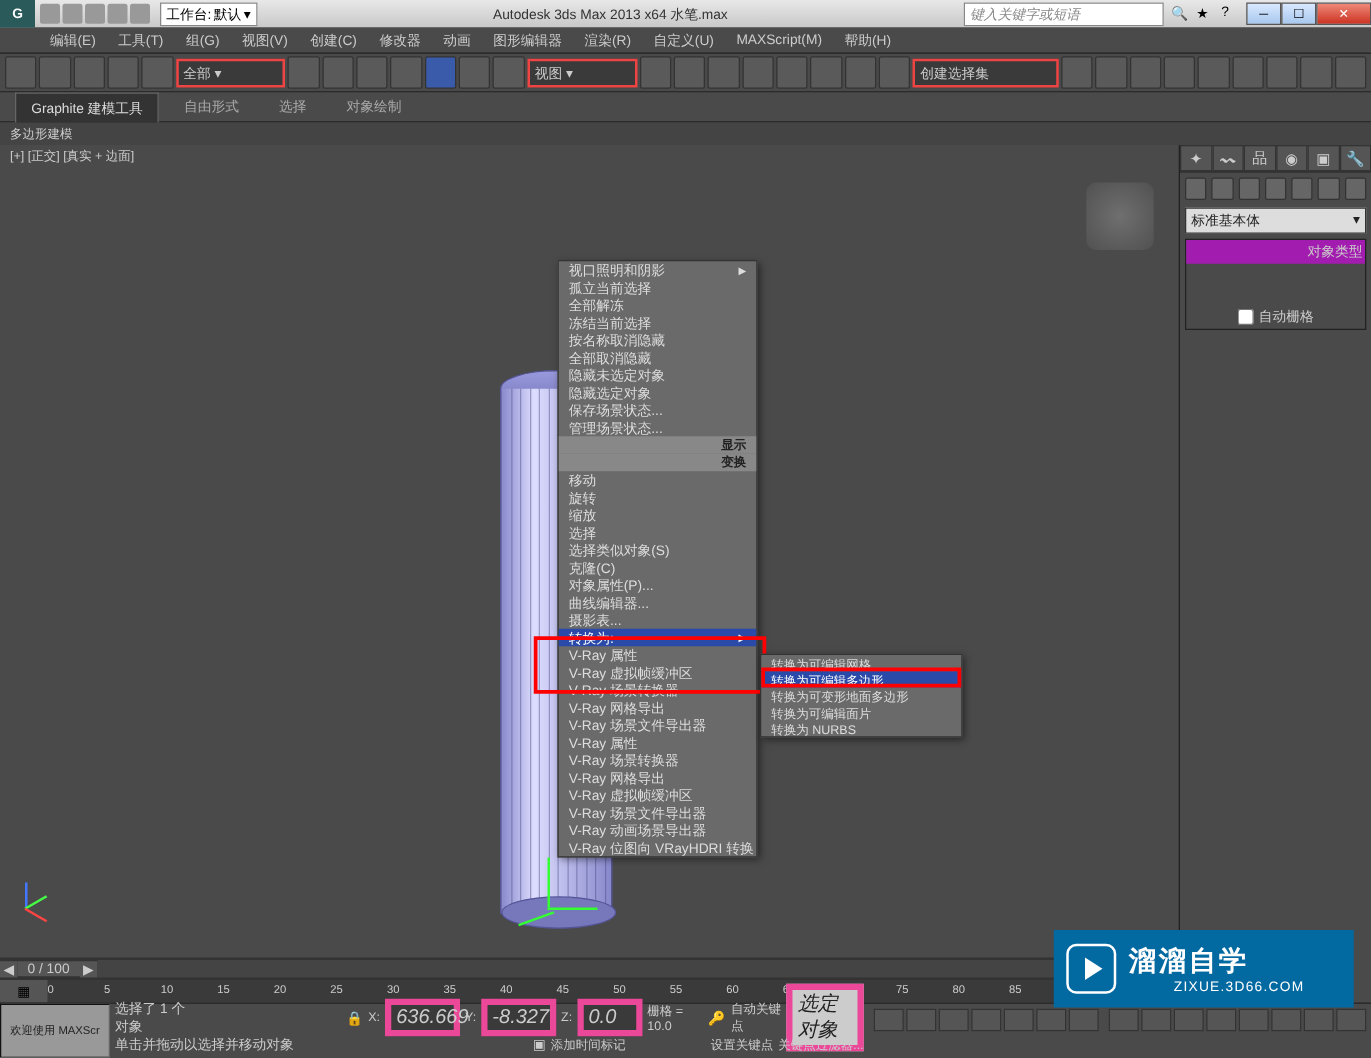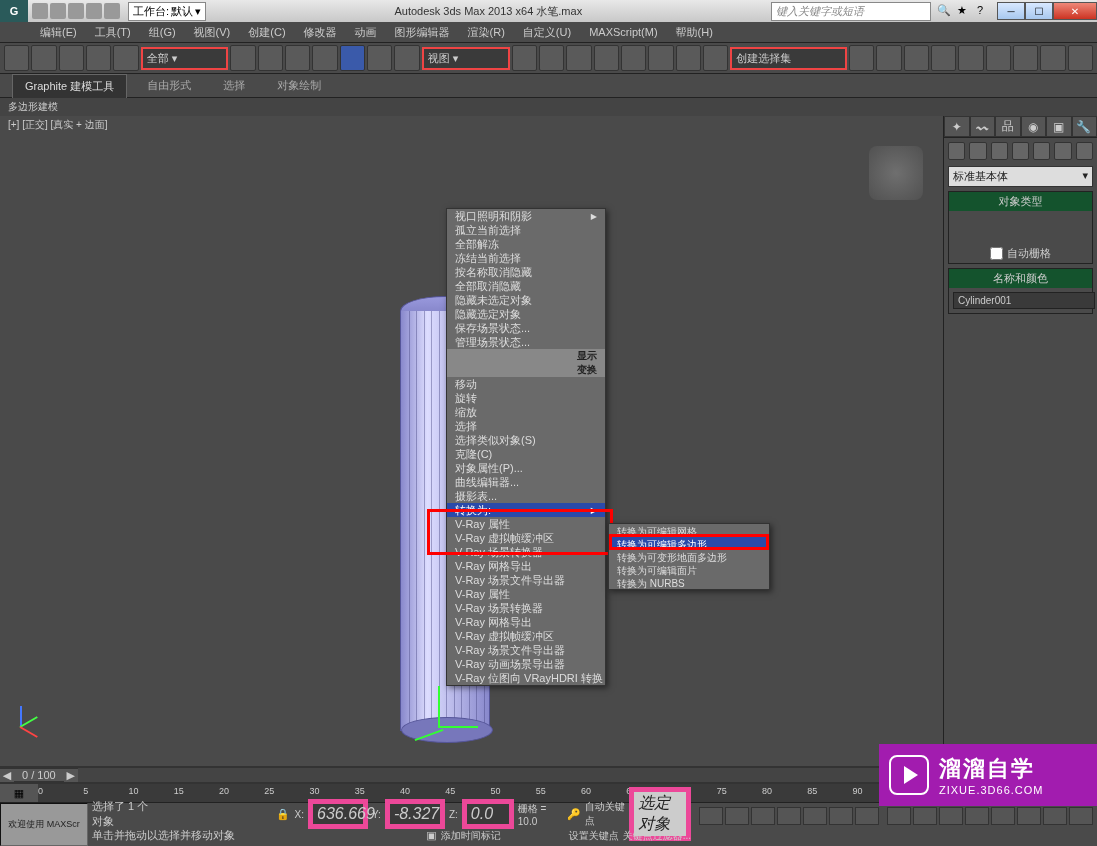--- a/index.html
+++ b/index.html
@@ -71,21 +71,21 @@
 .red-box2 { position: absolute; left: 609px; top: 534px; width: 160px; height: 16px; border: 3px solid #ff0000; pointer-events: none; }
 
 
 .cmdpanel { position: absolute; right: 0; top: 116px; width: 154px; bottom: 80px; background: #4a4a4a; border-left: 1px solid #222; color: #ccc; }
 .cmdpanel .tabrow { display: flex; height: 22px; border-bottom: 1px solid #222; }
 .cmdpanel .tabrow div { flex: 1; background: #555; border: 1px solid #333; display: flex; align-items: center; justify-content: center; font-size: 12px; }
 .cmdpanel .subrow { display: flex; padding: 4px; gap: 4px; }
 .cmdpanel .subrow div { width: 18px; height: 18px; background: #666; border: 1px solid #333; border-radius: 2px; }
 .cmdpanel .combo2 { margin: 2px 4px; padding: 2px 4px; background: #ddd; color: #222; border: 1px solid #333; display: flex; justify-content: space-between; }
 .cmdpanel .rollout { margin: 4px 4px; border: 1px solid #222; background: #4a4a4a; }
-.cmdpanel .rollout .rh { text-align: center; padding: 2px; background: #14532d; }
+.cmdpanel .rollout .rh { text-align: right; padding: 2px; background: #a21caf; }
 .cmdpanel .primgrid { display: grid; grid-template-columns: 1fr 1fr; gap: 2px; padding: 4px; }
 .cmdpanel .primgrid div { background: #666; border: 1px solid #333; text-align: center; padding: 2px 0; font-size: 10px; }
 .cmdpanel .autogrid { display: flex; align-items: center; justify-content: center; gap: 4px; padding: 2px; font-size: 10px; margin-top: 33px; }
 .cmdpanel .namefield { display: flex; margin: 4px; gap: 2px; }
 .cmdpanel .namefield input { flex: 1; background: #3a3a3a; border: 1px solid #222; color: #ccc; padding: 2px 4px; font-size: 10px; }
 
 
 .timeslider { position: absolute; left: 0; right: 154px; bottom: 62px; height: 18px; background: #333; display: flex; align-items: center; color: #ccc; font-size: 10px; }
 .timeslider .arrow { width: 14px; text-align: center; background: #555; }
 .timeslider .pos { padding: 0 8px; background: #555; }
@@ -101,26 +101,26 @@
 .statusbar .leftwell { width: 88px; background: #999; color: #222; border: 1px inset #666; display: flex; align-items: center; justify-content: center; font-size: 9px; }
 .statusbar .mid { flex: 1; display: flex; flex-direction: column; }
 .statusbar .row { display: flex; align-items: center; height: 22px; gap: 4px; padding: 0 4px; color: #ccc; }
 .statusbar .coord { background: #3a3a3a; border: 5px solid #ec4899; padding: 1px 4px; width: 60px; font-size: 16px; font-style: italic; }
 .statusbar .label { font-size: 10px; }
 .statusbar .prompt { font-size: 11px; color: #ccc; }
 .statusbar .navbtns { display: flex; gap: 2px; padding: 4px; }
 .statusbar .navbtns div { width: 24px; height: 18px; background: #555; border: 1px solid #333; }
 
 
-.watermark { position: absolute; right: 0; bottom: 40px; width: 218px; height: 62px; background: #a21caf; color: #fff; display: flex; align-items: center; gap: 10px; padding: 6px 10px; z-index: 1000; }
+.watermark { position: absolute; right: 14px; bottom: 40px; width: 240px; height: 62px; background: #0369a1; color: #fff; display: flex; align-items: center; gap: 10px; padding: 6px 10px; z-index: 1000; }
 .watermark .playicon { width: 40px; height: 40px; border: 2px solid #fff; border-radius: 8px; display: flex; align-items: center; justify-content: center; }
 .watermark .playicon::after { content: ""; border-left: 14px solid #fff; border-top: 9px solid transparent; border-bottom: 9px solid transparent; margin-left: 4px; }
 .watermark .wt { display: flex; flex-direction: column; }
 .watermark .wt .big { font-size: 22px; font-weight: bold; letter-spacing: 2px; }
-.watermark .wt .sm { font-size: 11px; letter-spacing: 1px; }
+.watermark .wt .sm { font-size: 11px; letter-spacing: 1px; margin-left: 36px; }
 </style>
 </head>
 <body>
 
 <div class="titlebar">
   <div class="logo">G</div>
   <div class="qat">
     <span></span>
     <span></span>
     <span></span>
@@ -368,27 +368,20 @@
   </div>
   <div class="combo2">
     <span>标准基本体</span>
       <span>▾</span>
   </div>
   <div class="rollout">
     <div class="rh">对象类型</div>
     <div class="autogrid">
       <input type="checkbox" style="">
       <span>自动栅格</span>
-    </div>
-  </div>
-  <div class="rollout">
-    <div class="rh">名称和颜色</div>
-    <div class="namefield">
-      <input value="Cylinder001" style="">
-
     </div>
   </div>
 </div>
 
 <div class="timeslider">
   <div class="arrow">◀</div>
   <div class="pos">0 / 100</div>
   <div class="arrow">▶</div>
   <div class="track"></div>
 </div>

